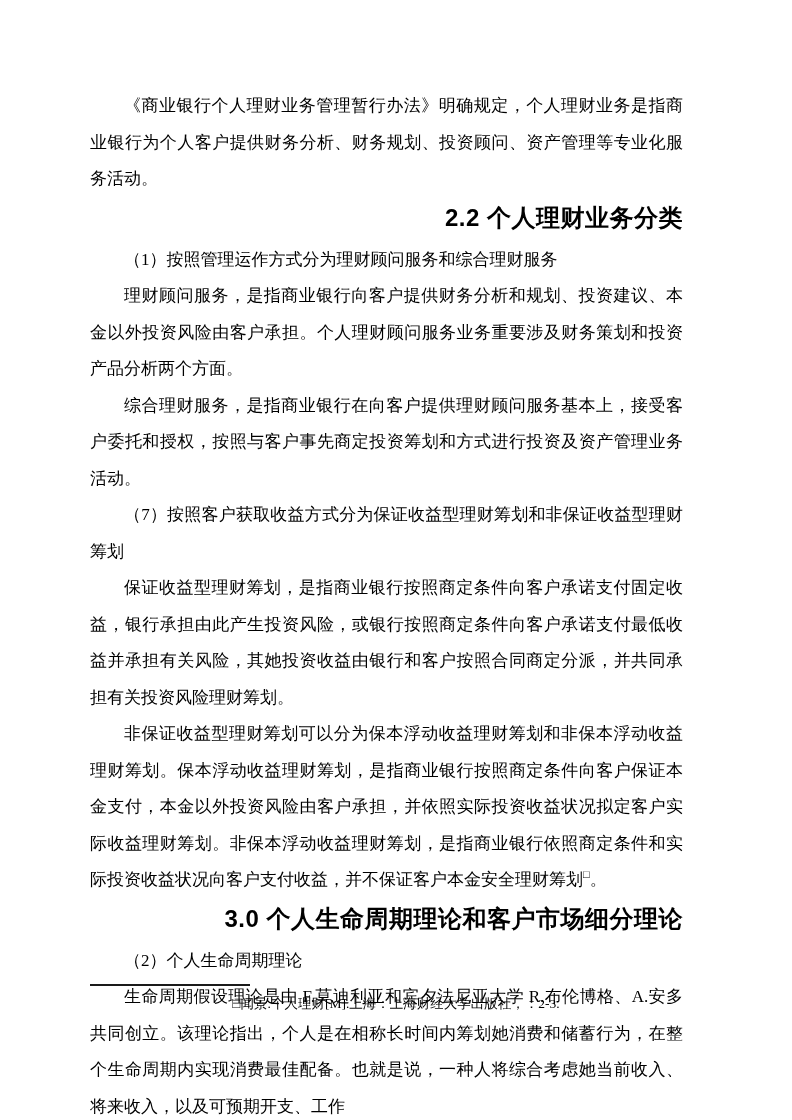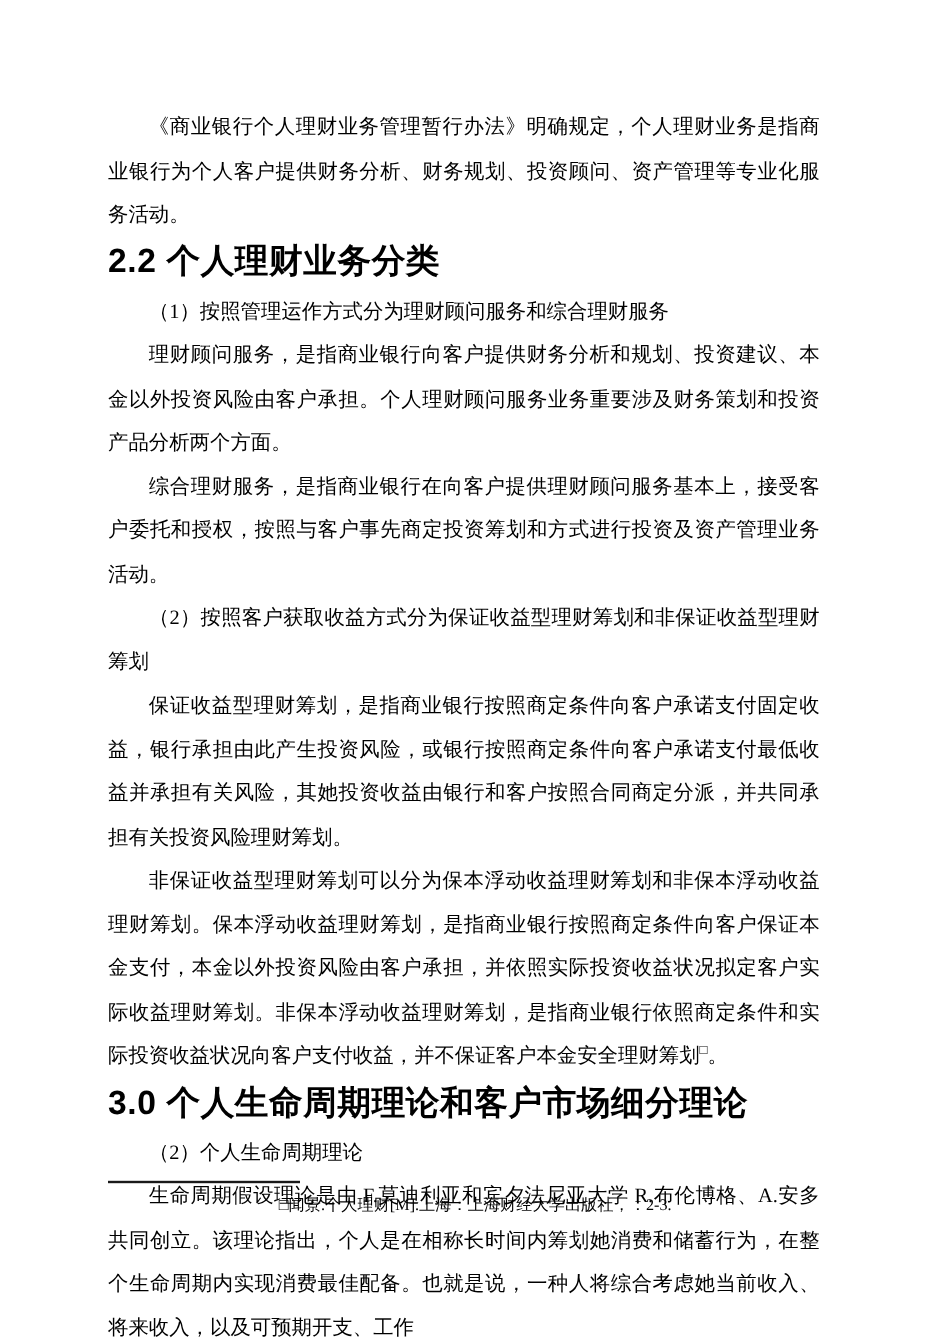--- a/index.html
+++ b/index.html
@@ -21,26 +21,26 @@
   .para {
     margin: 0;
     font-size: 17px;
     line-height: 36.5px;
     text-align: justify;
     text-indent: 2em;
     word-break: break-all;
   }
   .heading {
     margin: 0 0 4px 0;
-    font-size: 28px;
+    font-size: 24px;
     line-height: 40px;
     font-weight: bold;
     font-family: "Liberation Sans", "DejaVu Sans", sans-serif;
     letter-spacing: 0.5px;
-    text-align: left;
+    text-align: right;
   }
   sup.footnote-ref {
     font-size: 11px;
     line-height: 0;
   }
   .footnote-area {
     position: absolute;
     left: 90px;
     right: 90px;
     top: 984px;
@@ -67,21 +67,21 @@
 
   <h2 class="heading">2.2 个人理财业务分类</h2>
 
 
   <p class="para">（1）按照管理运作方式分为理财顾问服务和综合理财服务</p>
 
   <p class="para">理财顾问服务，是指商业银行向客户提供财务分析和规划、投资建议、本金以外投资风险由客户承担。个人理财顾问服务业务重要涉及财务策划和投资产品分析两个方面。</p>
 
   <p class="para">综合理财服务，是指商业银行在向客户提供理财顾问服务基本上，接受客户委托和授权，按照与客户事先商定投资筹划和方式进行投资及资产管理业务活动。</p>
 
-  <p class="para">（2）按照客户获取收益方式分为保证收益型理财筹划和非保证收益型理财筹划</p>
+  <p class="para">（7）按照客户获取收益方式分为保证收益型理财筹划和非保证收益型理财筹划</p>
 
   <p class="para">保证收益型理财筹划，是指商业银行按照商定条件向客户承诺支付固定收益，银行承担由此产生投资风险，或银行按照商定条件向客户承诺支付最低收益并承担有关风险，其她投资收益由银行和客户按照合同商定分派，并共同承担有关投资风险理财筹划。</p>
 
   <p class="para"><span>非保证收益型理财筹划可以分为保本浮动收益理财筹划和非保本浮动收益理财筹划。保本浮动收益理财筹划，是指商业银行按照商定条件向客户保证本金支付，本金以外投资风险由客户承担，并依照实际投资收益状况拟定客户实际收益理财筹划。非保本浮动收益理财筹划，是指商业银行依照商定条件和实际投资收益状况向客户支付收益，并不保证客户本金安全理财筹划</span><sup class="footnote-ref">□</sup><span>。</span></p>
 
   <h2 class="heading">3.0 个人生命周期理论和客户市场细分理论</h2>
 
   <p class="para">（2）个人生命周期理论</p>
 
   <p class="para">生命周期假设理论是由 F.莫迪利亚和宾夕法尼亚大学 R.布伦博格、A.安多共同创立。该理论指出，个人是在相称长时间内筹划她消费和储蓄行为，在整个生命周期内实现消费最佳配备。也就是说，一种人将综合考虑她当前收入、将来收入，以及可预期开支、工作</p>

